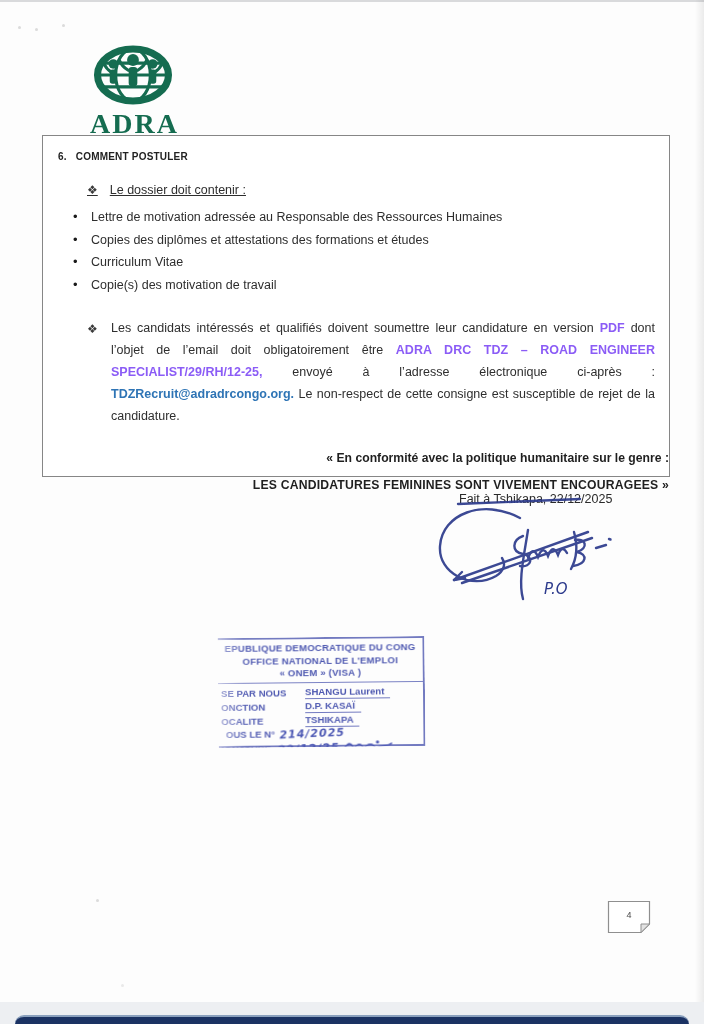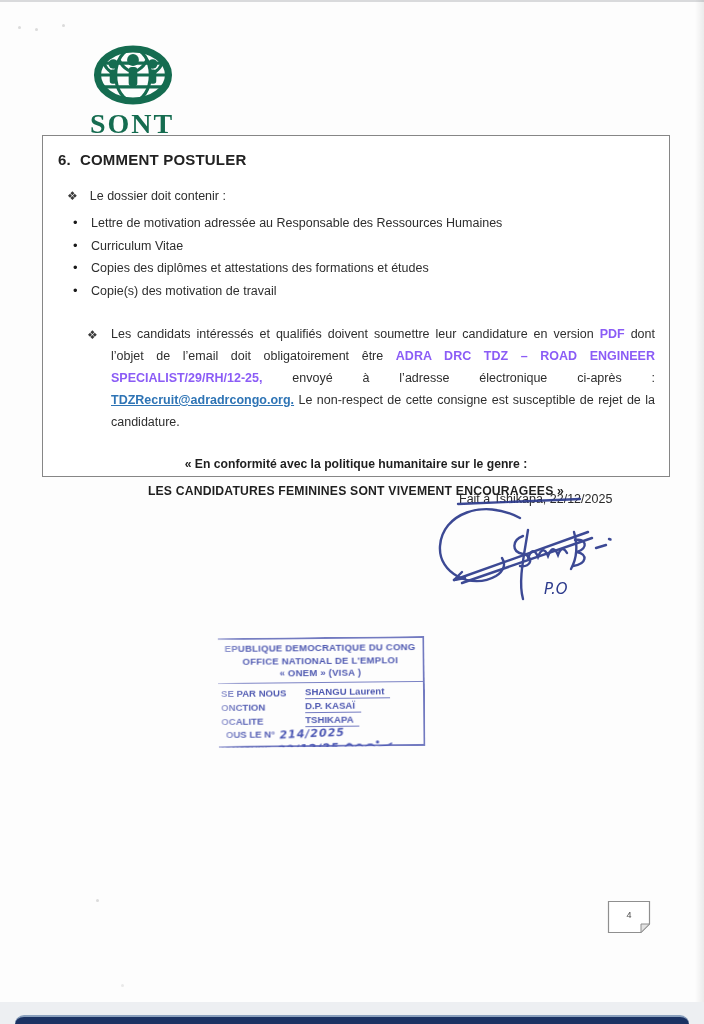--- a/index.html
+++ b/index.html
@@ -24,32 +24,32 @@
     font-family:"Liberation Serif","DejaVu Serif",serif;
     font-size:28px;font-weight:700;letter-spacing:2px;color:#156c50;
     margin-top:-2px;margin-left:-2px;
   }
 
   
   .main-box{
     left:42px;top:135px;width:628px;height:342px;
     border:1.5px solid #868686;background:#fff;box-sizing:border-box;
   }
-  .heading{margin:15px 0 0 15px;font-size:15px;font-weight:700;color:#222;letter-spacing:.2px;}
+  .heading{margin:15px 0 0 15px;font-size:10px;font-weight:700;color:#222;letter-spacing:.2px;}
   .heading .num{margin-right:9px;}
-  .intro-row{margin:21px 0 0 24px;font-size:12.5px;color:#2e2e2e;}
+  .intro-row{margin:21px 0 0 44px;font-size:12.5px;color:#2e2e2e;text-decoration:underline;}
   .intro-row .diamond{margin-right:12px;font-size:12px;color:#3a3a3a;}
   ul.doc-list{list-style:none;margin:9px 0 12px 0;padding:0 0 0 30px;}
   ul.doc-list li{font-size:12.5px;line-height:22.5px;color:#2e2e2e;}
   ul.doc-list .dot{display:inline-block;width:18px;font-size:13px;color:#1a1a1a;}
   .para-row{margin:21px 14px 0 44px;font-size:12.5px;line-height:22px;text-align:justify;color:#2e2e2e;position:relative;padding-left:24px;}
   .para-row .diamond{position:absolute;left:0;top:1px;font-size:12px;color:#3a3a3a;}
   .para-row b{color:#8b5cf6;}
-  .doc-link{color:#2e74b5;font-weight:700;text-decoration:underline;cursor:pointer;}
-  .notice{width:100%;text-align:center;font-size:12.2px;font-weight:700;color:#1f1f1f;}
+  .doc-link{color:#2e74b5;font-weight:700;cursor:pointer;}
+  .notice{width:100%;text-align:right;font-size:12.2px;font-weight:700;color:#1f1f1f;}
   .notice1{margin-top:24px;}
   .notice2{margin-top:13px;letter-spacing:.2px;}
 
   
   .dateline{left:459px;top:492px;font-size:12.5px;color:#2a2a2a;}
   .sig-svg{left:428px;top:496px;}
 
   
   .stamp{
     left:218px;top:637px;width:207px;height:110px;box-sizing:border-box;
@@ -112,36 +112,36 @@
       <circle cx="77" cy="25" r="6"></circle>
       <rect x="72.5" y="32" width="9" height="18" rx="3.5"></rect>
     </g>
     <g fill="none" stroke="#156c50" stroke-width="4" stroke-linecap="round">
       <path d="M 46 33 Q 38 28 35 21"></path>
       <path d="M 58 33 Q 66 28 69 21"></path>
       <path d="M 24 35 Q 18 31 16 26"></path>
       <path d="M 80 35 Q 86 31 88 26"></path>
     </g>
   </svg>
-  <div class="logo-word">SONT</div>
+  <div class="logo-word">ADRA</div>
 </div>
 
 <div class="abs main-box">
   <div class="heading">
     <span class="num">6.</span><span>COMMENT POSTULER</span>
   </div>
 
   <div class="intro-row">
     <span class="diamond">❖</span><span>Le dossier doit contenir :</span>
   </div>
 
   <ul class="doc-list">
     <li><span class="dot">•</span><span>Lettre de motivation adressée au Responsable des Ressources Humaines</span></li>
+    <li><span class="dot">•</span><span>Copies des diplômes et attestations des formations et études</span></li>
     <li><span class="dot">•</span><span>Curriculum Vitae</span></li>
-    <li><span class="dot">•</span><span>Copies des diplômes et attestations des formations et études</span></li>
     <li><span class="dot">•</span><span>Copie(s) des motivation de travail</span></li>
   </ul>
 
   <div class="para-row">
     <span class="diamond">❖</span><span>Les candidats intéressés et qualifiés doivent soumettre leur candidature en version </span><b>PDF</b><span> dont l’objet de l’email doit obligatoirement être </span><b>ADRA DRC TDZ – ROAD ENGINEER SPECIALIST/29/RH/12-25,</b><span> envoyé à l’adresse électronique ci-après : </span><span class="doc-link">TDZRecruit@adradrcongo.org.</span><span> Le non-respect de cette consigne est susceptible de rejet de la candidature.</span>
   </div>
 
   <div class="notice notice1">« En conformité avec la politique humanitaire sur le genre :</div>
   <div class="notice notice2">LES CANDIDATURES FEMININES SONT VIVEMENT ENCOURAGEES »</div>
 </div>

